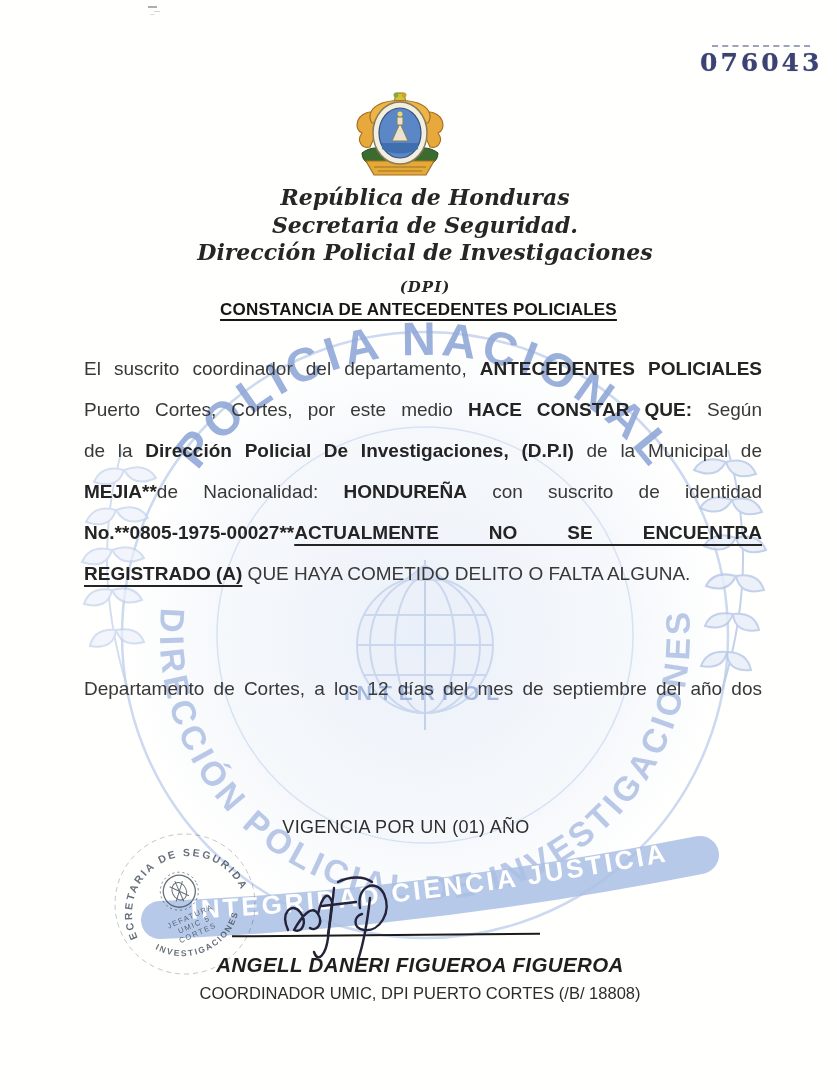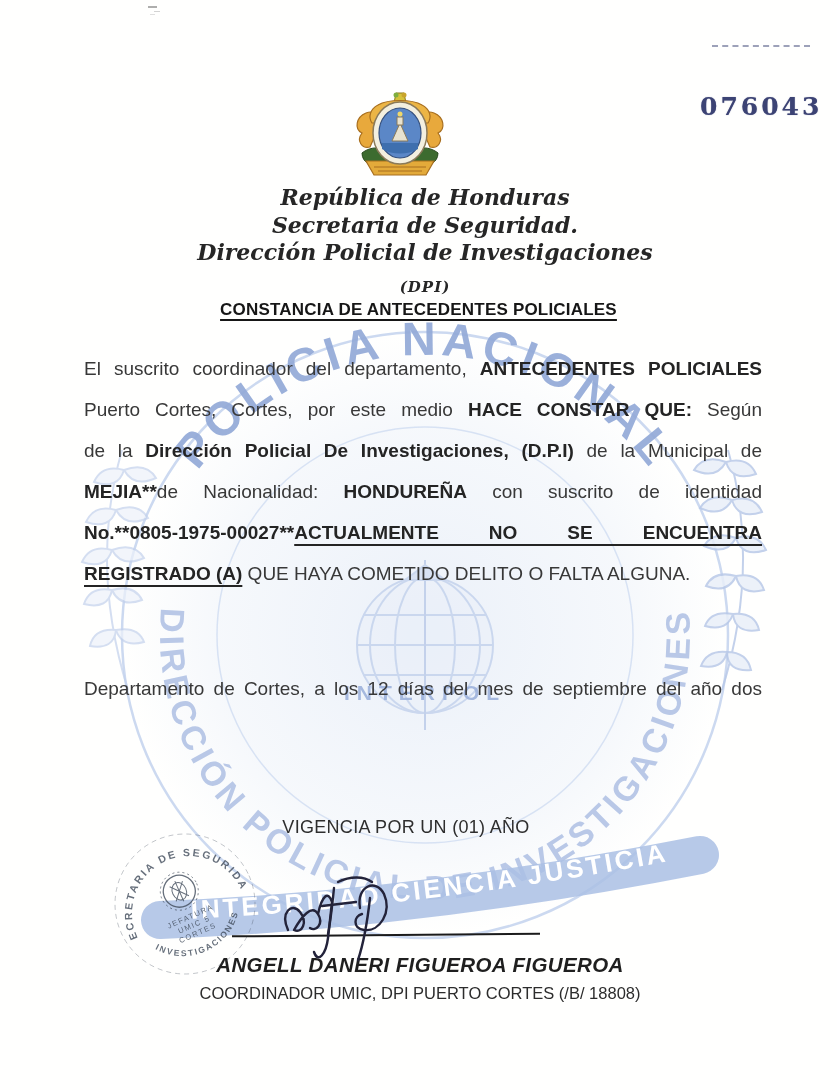--- a/index.html
+++ b/index.html
@@ -13,21 +13,21 @@
   .artifact{left:148px;top:6px;width:16px;height:10px;
     background:
       linear-gradient(#9a9a9a,#9a9a9a) 0 0/9px 2px no-repeat,
       linear-gradient(#c9c9c9,#c9c9c9) 6px 5px/6px 1px no-repeat,
       linear-gradient(#d8d8d8,#d8d8d8) 2px 8px/5px 1px no-repeat;
     opacity:.8;}
 
   
   .serial{left:700px;top:48px;width:120px;text-align:center;
     font-family:"DejaVu Serif",serif;font-weight:700;font-size:25px;
-    color:#3c4374;letter-spacing:3px;text-shadow:0 0 1px rgba(60,67,116,.55);margin-top:44px;}
+    color:#3c4374;letter-spacing:3px;text-shadow:0 0 1px rgba(60,67,116,.55);}
   .serial-dash{left:712px;top:45px;width:98px;border-top:2px dashed rgba(60,67,116,.5);}
 
   
   .script{font-family:"DejaVu Serif",serif;font-style:italic;font-weight:700;color:#262626;}
   .lh{left:0;width:850px;text-align:center;}
   .lh1{top:184px;font-size:22px;}
   .lh2{top:212px;font-size:22px;}
   .lh3{top:239px;font-size:22px;}
   .acr{top:278px;font-size:15px;letter-spacing:1px;}
 

